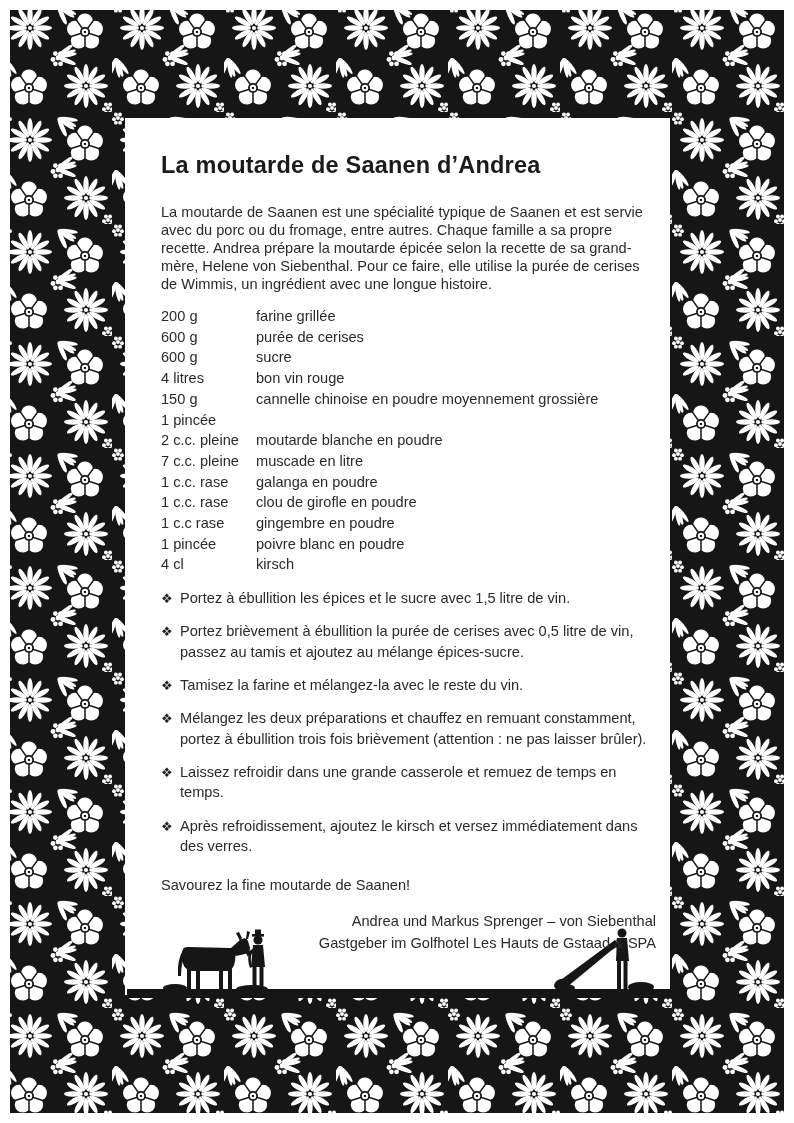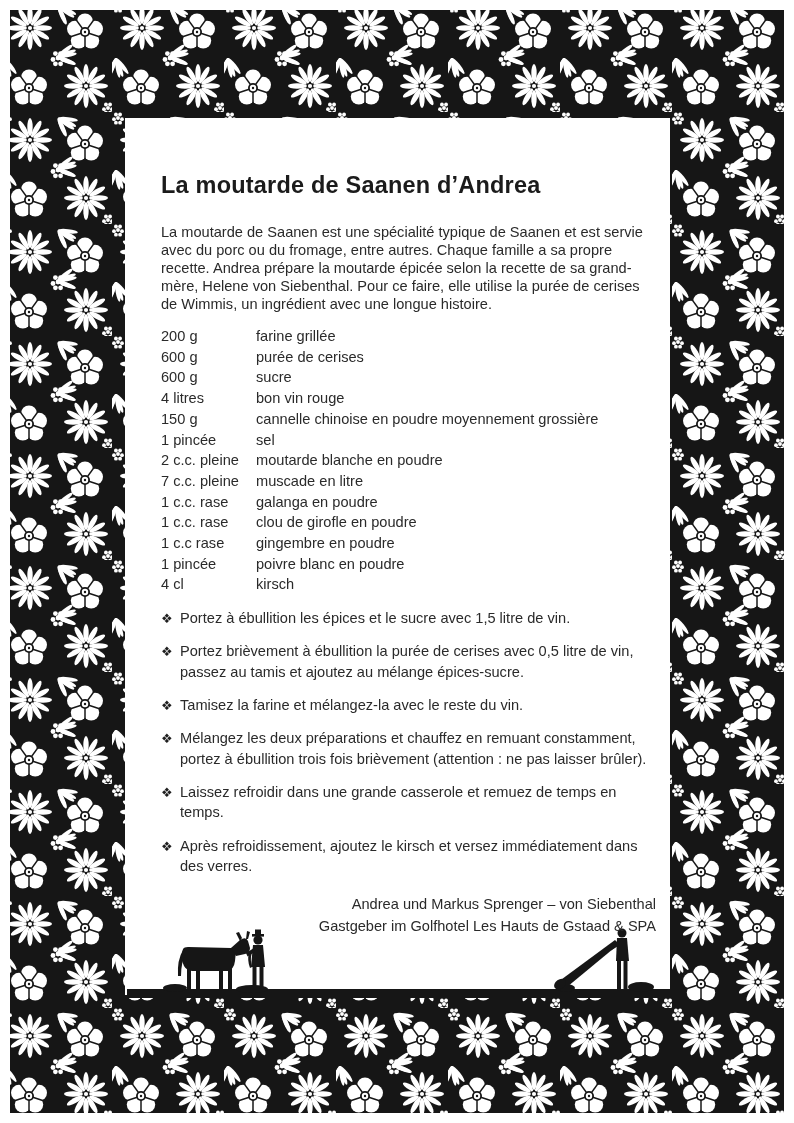--- a/index.html
+++ b/index.html
@@ -9,21 +9,21 @@
     font-family:"Liberation Sans","DejaVu Sans",sans-serif;
     color:#262626;
   }
   .page {
     position:relative; width:794px; height:1123px;
     background:#ffffff; overflow:hidden;
   }
   .border-svg { position:absolute; left:0; top:0; width:794px; height:1123px; }
   .content {
     position:absolute; left:125px; top:118px; width:545px; height:877px;
-    padding:54px 14px 0 36px;
+    padding:34px 14px 0 36px;
     background:transparent;
   }
   .title {
     font-size:23.5px; font-weight:700; letter-spacing:0.2px; color:#1b1b1b;
   }
   .intro {
     margin-top:24px; font-size:14.6px; line-height:18px;
     max-width:500px; color:#2a2a2a;
   }
   .ingredients { margin-top:13px; font-size:14.6px; color:#2a2a2a; }
@@ -191,21 +191,20 @@
       <div class="ing-row">
           <span class="ing-qty">4 litres</span>
           <span class="ing-name">bon vin rouge</span>
         </div>
       <div class="ing-row">
           <span class="ing-qty">150 g</span>
           <span class="ing-name">cannelle chinoise en poudre moyennement grossière</span>
         </div>
       <div class="ing-row">
           <span class="ing-qty">1 pincée</span>
-          <span class="ing-name">sel</span>
         </div>
       <div class="ing-row">
           <span class="ing-qty">2 c.c. pleine</span>
           <span class="ing-name">moutarde blanche en poudre</span>
         </div>
       <div class="ing-row">
           <span class="ing-qty">7 c.c. pleine</span>
           <span class="ing-name">muscade en litre</span>
         </div>
       <div class="ing-row">
@@ -232,20 +231,21 @@
 
     <ul class="steps">
       <li class="step"><span class="bullet">❖</span><span>Portez à ébullition les épices et le sucre avec 1,5 litre de vin.</span></li>
       <li class="step"><span class="bullet">❖</span><span>Portez brièvement à ébullition la purée de cerises avec 0,5 litre de vin, passez au tamis et ajoutez au mélange épices-sucre.</span></li>
       <li class="step"><span class="bullet">❖</span><span>Tamisez la farine et mélangez-la avec le reste du vin.</span></li>
       <li class="step"><span class="bullet">❖</span><span>Mélangez les deux préparations  et chauffez en remuant  constamment, portez à ébullition trois fois brièvement (attention : ne pas laisser brûler).</span></li>
       <li class="step"><span class="bullet">❖</span><span>Laissez refroidir dans une grande casserole et remuez de temps en temps.</span></li>
       <li class="step"><span class="bullet">❖</span><span>Après refroidissement,  ajoutez le kirsch et versez immédiatement  dans des verres.</span></li>
     </ul>
 
+    <p class="closing">Savourez la fine moutarde de Saanen!</p>
 
     <div class="signature">
       <div>Andrea und Markus Sprenger – von Siebenthal</div>
       <div>Gastgeber im Golfhotel Les Hauts de Gstaad  &amp; SPA</div>
     </div>
 
   </div>
 </div>
 
 </body></html>

